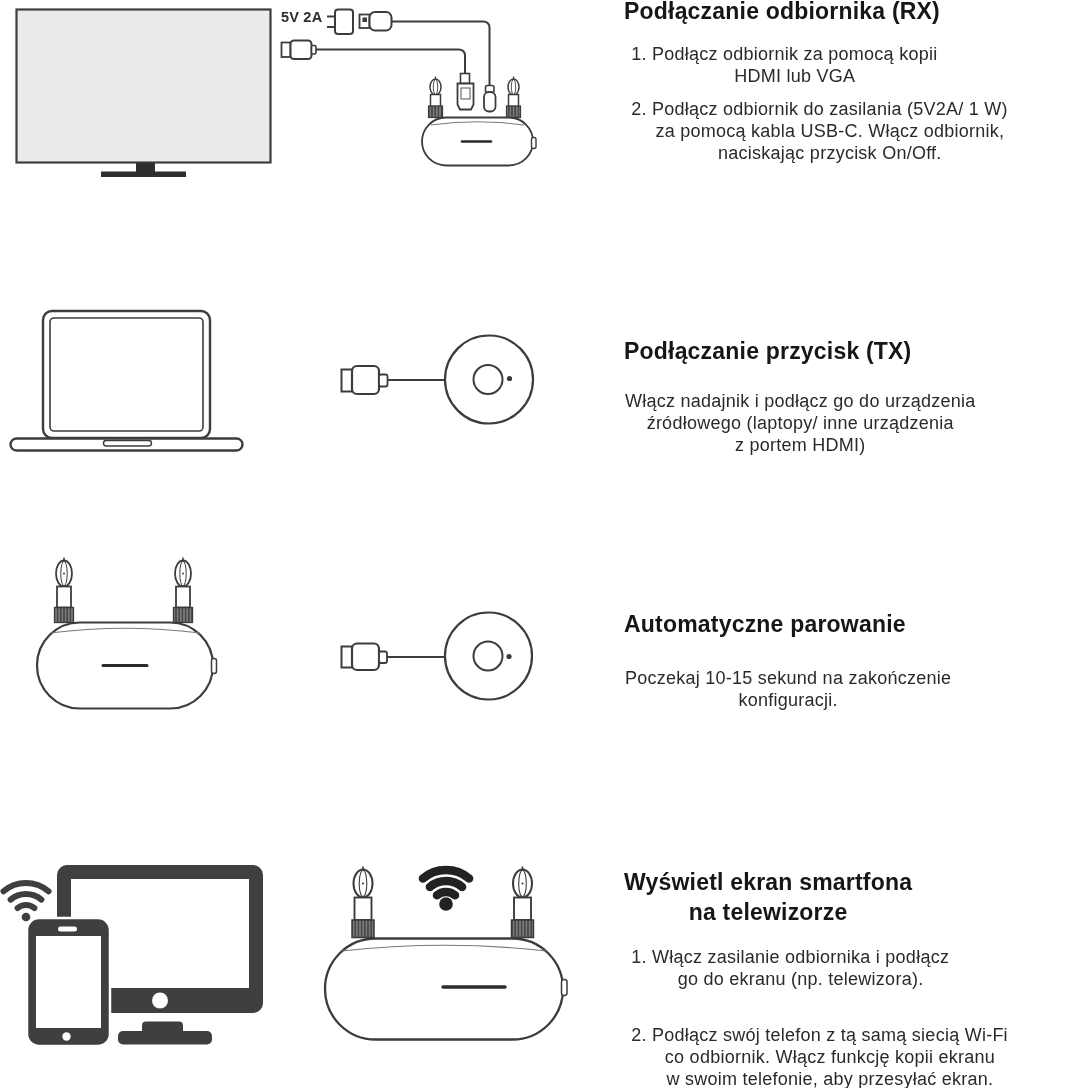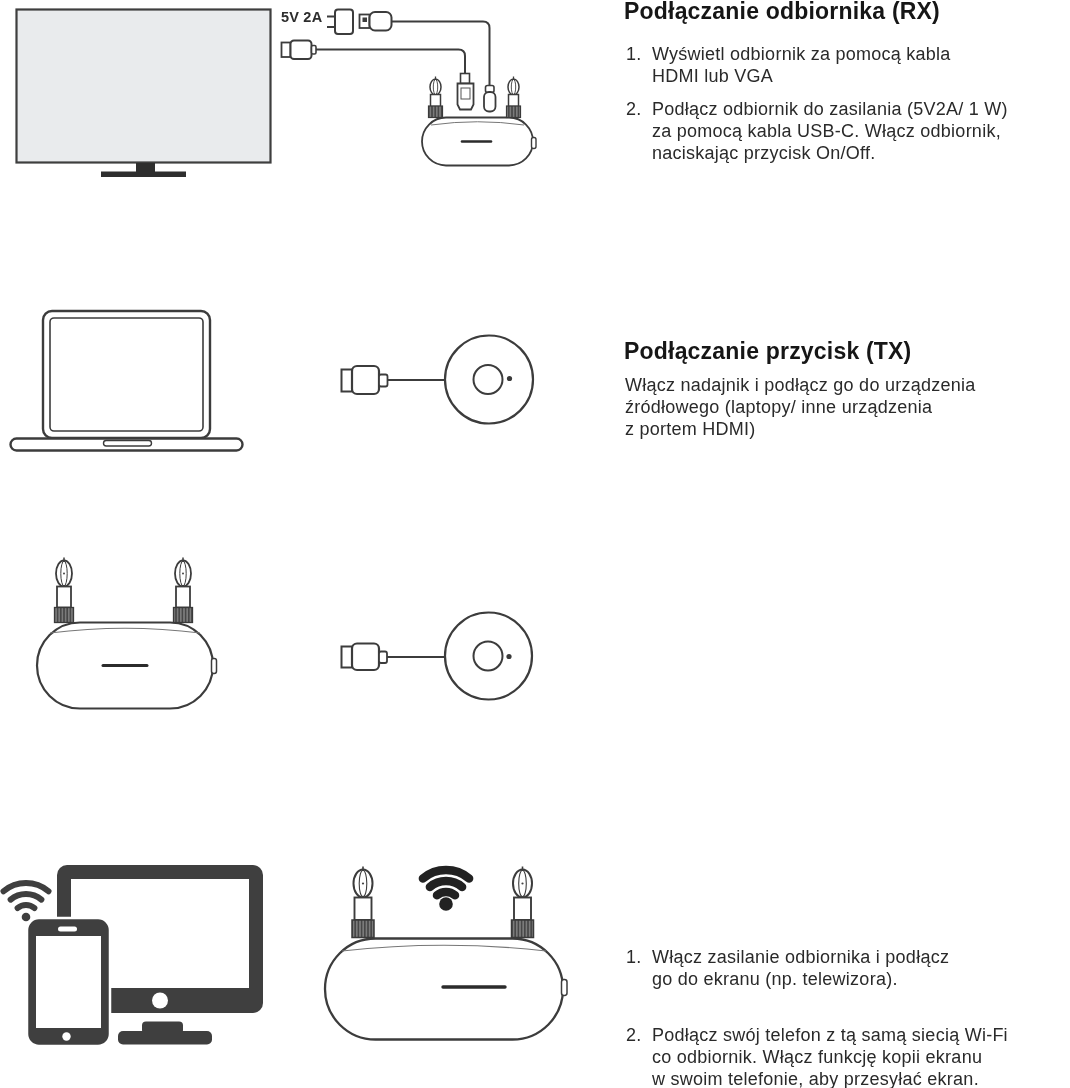--- a/index.html
+++ b/index.html
@@ -1,23 +1,23 @@
 <!DOCTYPE html>
 <html><head>
 <meta charset="utf-8">
 <style>
   html,body{margin:0;padding:0;background:#fff;}
   .page{position:relative;width:1070px;height:1088px;background:#fff;overflow:hidden;
-        font-family:"Liberation Sans","DejaVu Sans",sans-serif;}
+        font-family:"Liberation Sans","DejaVu Sans",sans-serif;text-align:center;}
   svg.illus{position:absolute;}
   .sec-title{position:absolute;left:624px;margin:0;font-size:23px;font-weight:700;
              line-height:26px;letter-spacing:.2px;color:#161616;white-space:pre;}
   .sec-title.two-line{line-height:30px;}
   .para{position:absolute;left:625px;font-size:18px;line-height:22px;
-        letter-spacing:.25px;color:#2a2a2a;white-space:pre;}
+        letter-spacing:.25px;color:#2a2a2a;white-space:pre;margin-top:16px;}
   .item{position:absolute;left:626px;display:flex;font-size:18px;line-height:22px;
         letter-spacing:.25px;color:#2a2a2a;}
   .item .num{flex:0 0 26px;width:26px;}
   .item .txt{white-space:pre;}
   .b{font-weight:400;}
   .power-label{position:absolute;left:281px;top:9px;font-size:14.5px;font-weight:700;
                letter-spacing:.2px;color:#2d2d2d;}
 </style>
 </head>
 <body>
@@ -194,36 +194,41 @@
         <circle cx="522.5" cy="883.5" r="1.1" fill="#444" stroke="none"></circle>
         <rect x="514" y="897.5" width="17" height="22.5" stroke-width="1.9"></rect>
         <rect x="511.5" y="920" width="22" height="17.5" fill="url(#knC)" stroke="#3a3a3a" stroke-width="1.5"></rect>
       </g>
     </g>
   </svg>
 
   <h2 class="sec-title" style="top:-2px">Podłączanie odbiornika (RX)</h2>
   <div class="item" style="top:43px">
     <span class="num">1.</span>
-    <div class="txt">Wyświetl odbiornik za pomocą kabla
+    <div class="txt">Podłącz odbiornik za pomocą kopii
 HDMI lub VGA</div>
   </div>
   <div class="item" style="top:98px">
     <span class="num">2.</span>
     <div class="txt"><span>Podłącz odbiornik do zasilania (5V2A/ 1 W)
 za pomocą kabla USB-C. Włącz odbiornik,
 naciskając przycisk </span><span class="b">On/Off</span><span>.</span></div>
   </div>
 
   <h2 class="sec-title" style="top:338px">Podłączanie przycisk (TX)</h2>
   <div class="para" style="top:374px">Włącz nadajnik i podłącz go do urządzenia
 źródłowego (laptopy/ inne urządzenia
 z portem HDMI)</div>
 
-
+  <h2 class="sec-title" style="top:611px">Automatyczne parowanie</h2>
+  <div class="para" style="top:651px">Poczekaj 10-15 sekund na zakończenie
+konfiguracji.</div>
+
+  <h2 class="sec-title two-line" style="top:867px">Wyświetl ekran smartfona
+na telewizorze</h2>
   <div class="item" style="top:946px">
     <span class="num">1.</span>
     <div class="txt">Włącz zasilanie odbiornika i podłącz
 go do ekranu (np. telewizora).</div>
   </div>
   <div class="item" style="top:1024px">
     <span class="num">2.</span>
     <div class="txt">Podłącz swój telefon z tą samą siecią Wi-Fi
 co odbiornik. Włącz funkcję kopii ekranu
 w swoim telefonie, aby przesyłać ekran.</div>

